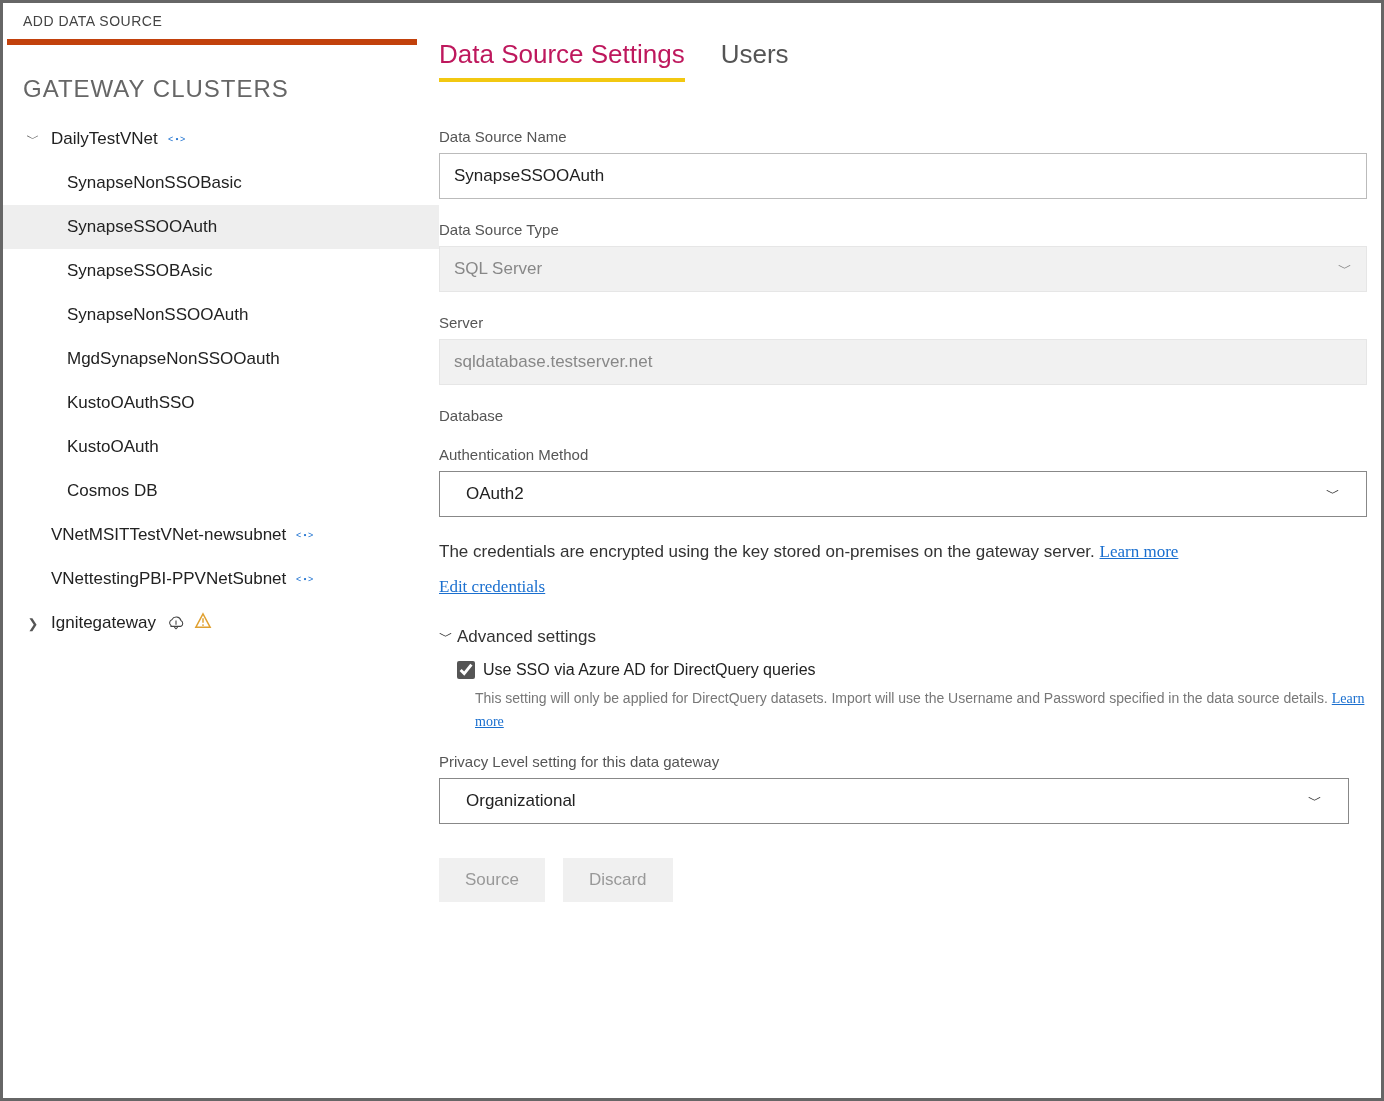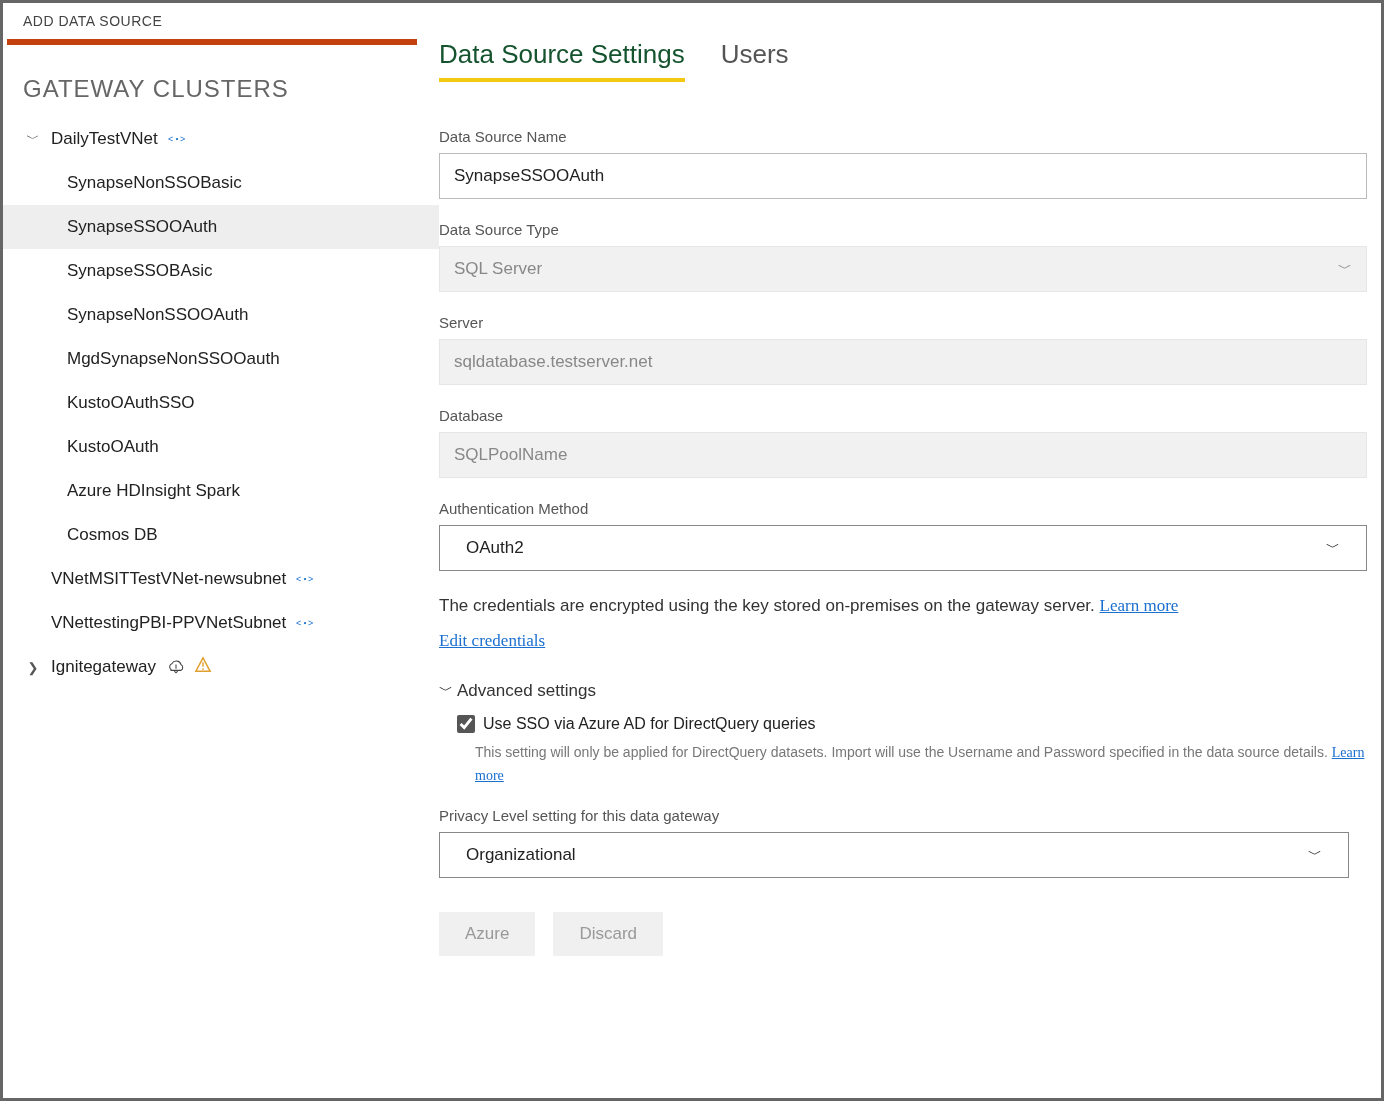--- a/index.html
+++ b/index.html
@@ -16,21 +16,21 @@
   .tree-row.ds { padding-left: 64px; }
   .tree-row.ds.selected { background: #eee; }
   .tree-row.cluster2 { padding-left: 44px; }
   .test-conn { margin: 30px 0 0 16px; background: #eee; border: none; height: 48px; width: 214px; font-size: 17px; color: #222; text-align: center; cursor: default; }
   .vnet-icon svg { width: 18px; height: 14px; }
   .cloud-icon svg { width: 20px; height: 16px; }
   .warn-icon svg { width: 18px; height: 18px; margin-left: 8px; }
   .main { flex: 1; padding: 36px 0 0 0; }
   .tabs { display: flex; gap: 36px; padding-left: 0; }
   .tab { font-size: 26px; color: #555; padding-bottom: 8px; cursor: default; }
-  .tab.active { color: #14532d; border-bottom: 4px solid #f2c811; }
+  .tab.active { color: #be185d; border-bottom: 4px solid #f2c811; }
   .form { padding-top: 24px; padding-right: 14px; }
   .flabel { font-size: 15px; color: #555; margin-top: 22px; margin-bottom: 8px; }
   .tinput { width: 100%; height: 46px; border: 1px solid #bbb; padding: 0 14px; font-size: 17px; color: #222; }
   .roinput { width: 100%; height: 46px; border: 1px solid #e6e6e6; background: #f1f1f1; padding: 0 14px; font-size: 17px; color: #888; display: flex; align-items: center; justify-content: space-between; }
   .roinput .chev { color: #888; font-size: 14px; }
   .selectbox { width: 100%; height: 46px; border: 1px solid #888; background: #fff; padding: 0 26px; font-size: 17px; color: #222; display: flex; align-items: center; justify-content: space-between; }
   .selectbox .chev { color: #333; font-size: 14px; }
   .cred-note { font-size: 17px; color: #333; margin-top: 22px; line-height: 1.5; }
   .linklike { color: #1a6fcf; text-decoration: underline; cursor: pointer; font-family: Liberation Serif, serif; }
   .editcred { margin-top: 12px; display: inline-block; font-size: 17px; }
@@ -63,21 +63,20 @@
             </svg>
           </span>
         </div>
         <div class="tree-row ds">SynapseNonSSOBasic</div>
         <div class="tree-row ds selected">SynapseSSOOAuth</div>
         <div class="tree-row ds">SynapseSSOBAsic</div>
         <div class="tree-row ds">SynapseNonSSOOAuth</div>
         <div class="tree-row ds">MgdSynapseNonSSOOauth</div>
         <div class="tree-row ds">KustoOAuthSSO</div>
         <div class="tree-row ds">KustoOAuth</div>
-        <div class="tree-row ds">Azure HDInsight Spark</div>
         <div class="tree-row ds">Cosmos DB</div>
         <div class="tree-row cluster cluster2">
           <span class="label">VNetMSITTestVNet-newsubnet</span>
           <span class="cluster-icon vnet-icon">
             <svg viewBox="0 0 24 16">
               <text x="0" y="12" font-size="12" fill="#1a6fcf">&lt;</text>
               <circle cx="12" cy="8" r="1.5" fill="#1a6fcf"></circle>
               <text x="16" y="12" font-size="12" fill="#1a6fcf">&gt;</text>
             </svg>
           </span>
@@ -124,23 +123,20 @@
         <span>SQL Server</span>
         <span class="chev">﹀</span>
       </div>
 
       <div class="flabel">Server</div>
       <div class="roinput">
         <span>sqldatabase.testserver.net</span>
       </div>
 
       <div class="flabel">Database</div>
-      <div class="roinput">
-        <span>SQLPoolName</span>
-      </div>
 
       <div class="flabel">Authentication Method</div>
       <div class="selectbox">
         <span>OAuth2</span>
         <span class="chev">﹀</span>
       </div>
 
       <div class="cred-note">
         <span>The credentials are encrypted using the key stored on-premises on the gateway server. </span><span class="linklike">Learn more</span>
       </div>
@@ -159,19 +155,19 @@
           <span>This setting will only be applied for DirectQuery datasets. Import will use the Username and Password specified in the data source details. </span><span class="linklike">Learn more</span>
         </div>
 
         <div class="flabel" style="margin-top:20px;margin-left:-18px;">Privacy Level setting for this data gateway</div>
         <div class="selectbox" style="margin-left:-18px;">
           <span>Organizational</span>
           <span class="chev">﹀</span>
         </div>
 
         <div class="btns" style="margin-left:-18px;">
-          <button class="btn">Azure</button>
+          <button class="btn">Source</button>
           <button class="btn">Discard</button>
         </div>
       </div>
     </div>
   </div>
 </div>
 
 </body></html>

